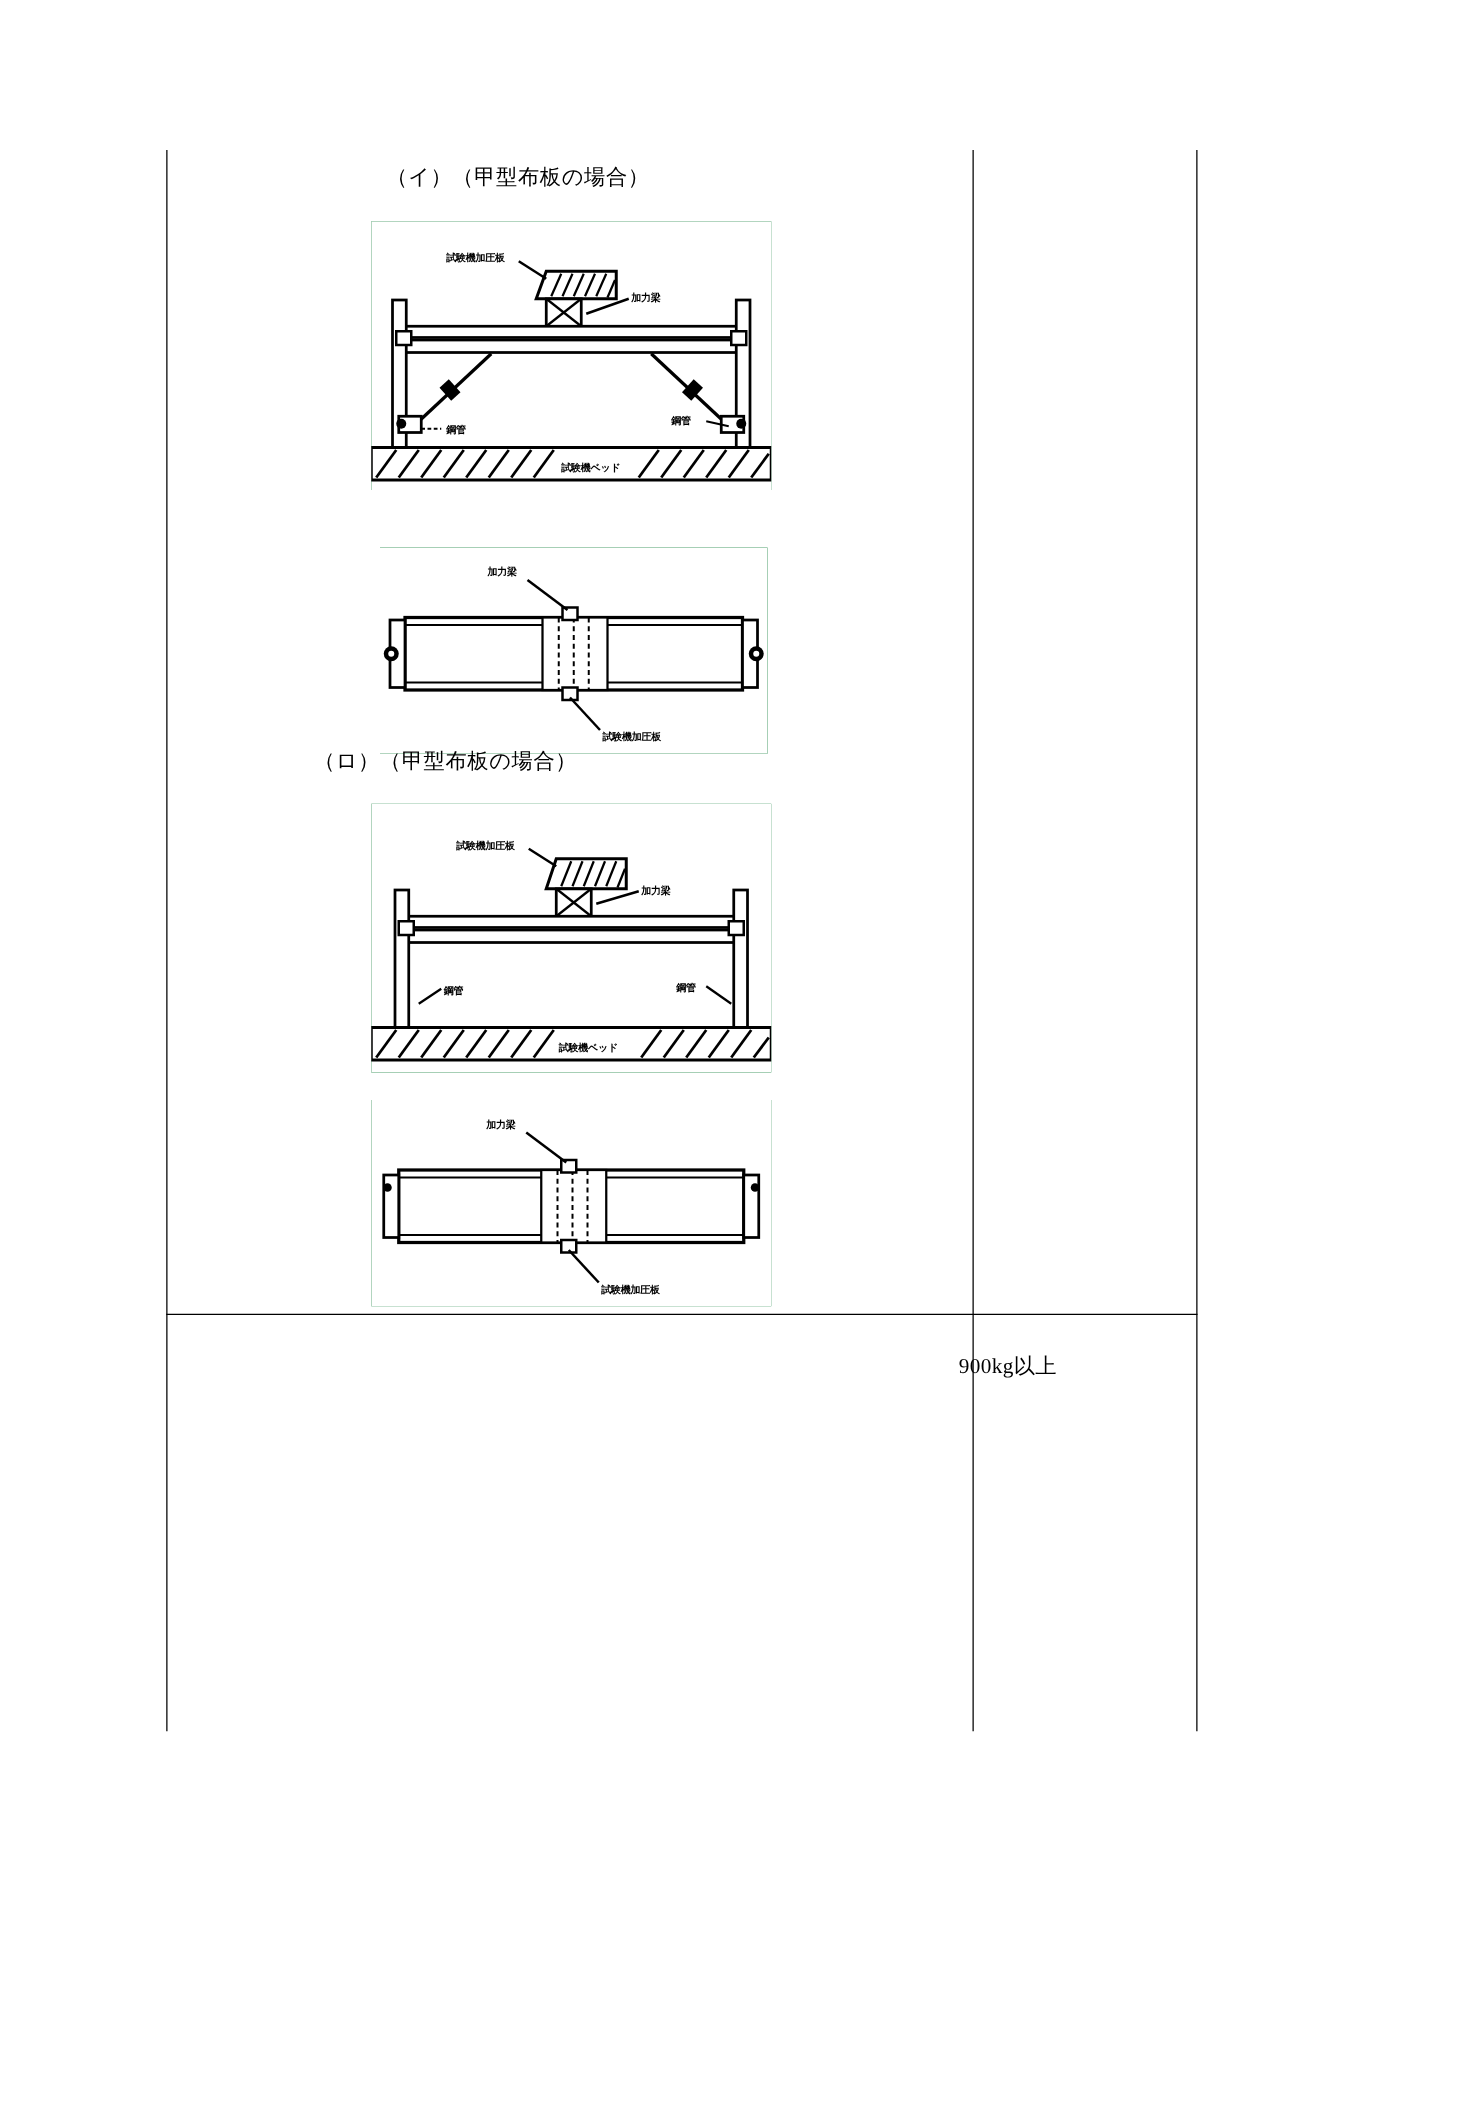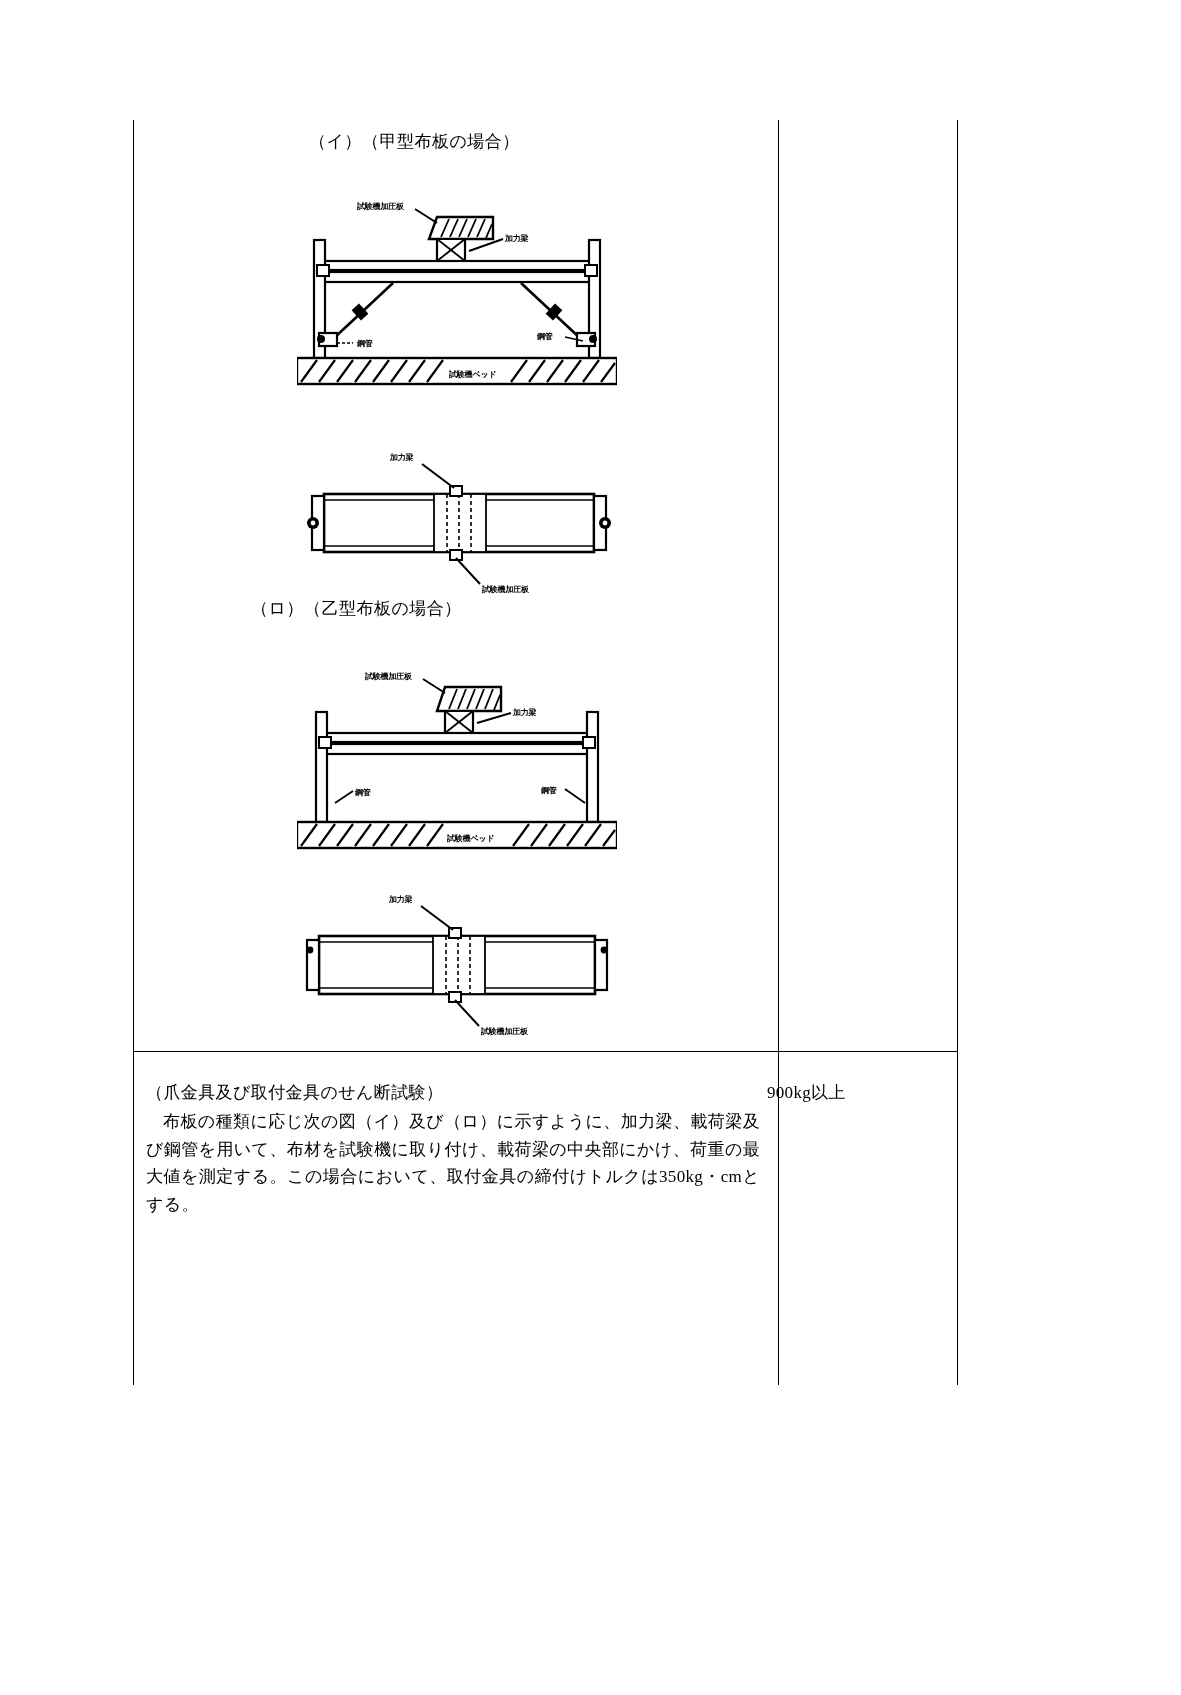--- a/index.html
+++ b/index.html
@@ -185,21 +185,21 @@
           <circle cx="301" cy="85" r="2.4" fill="#fff"></circle>
 
           <line x1="118" y1="26" x2="150" y2="50" stroke="#000" stroke-width="2"></line>
           <line x1="152" y1="120" x2="176" y2="146" stroke="#000" stroke-width="2"></line>
 
           <text class="jp-lbl" x="86" y="22">加力梁</text>
           <text class="jp-lbl" x="178" y="154">試験機加圧板</text>
         </svg>
       </div>
 
-      <div class="sec-head h-b">（ロ）（乙型布板の場合）</div>
+      <div class="sec-head h-b">（ロ）（甲型布板の場合）</div>
 
       <div class="fig" id="fig3">
         <svg width="320" height="215" viewBox="0 0 320 215">
           <rect x="0" y="0" width="320" height="215" fill="#fff"></rect>
 
           <g>
             <polygon points="148,44 204,44 204,68 140,68" fill="#fff" stroke="#000" stroke-width="2.4"></polygon>
             <g stroke="#000" stroke-width="1.8">
               <line x1="152" y1="66" x2="160" y2="46"></line>
               <line x1="161" y1="66" x2="169" y2="46"></line>
@@ -276,23 +276,19 @@
           <text class="jp-lbl" x="92" y="22">加力梁</text>
           <text class="jp-lbl" x="184" y="154">試験機加圧板</text>
         </svg>
       </div>
     </div>
 
     <div class="cell-val-top">
       <span class="val"></span>
     </div>
 
-    <div class="cell-text">
-      <p class="body-title">（爪金具及び取付金具のせん断試験）</p>
-      <p class="body-p">布板の種類に応じ次の図（イ）及び（ロ）に示すように、加力梁、載荷梁及び鋼管を用いて、布材を試験機に取り付け、載荷梁の中央部にかけ、荷重の最大値を測定する。この場合において、取付金具の締付けトルクは350kg・cmとする。</p>
-    </div>
 
     <div class="cell-val-bot">
       <span class="val">900kg以上</span>
     </div>
 
   </div>
 </div>
 
 </body></html>

